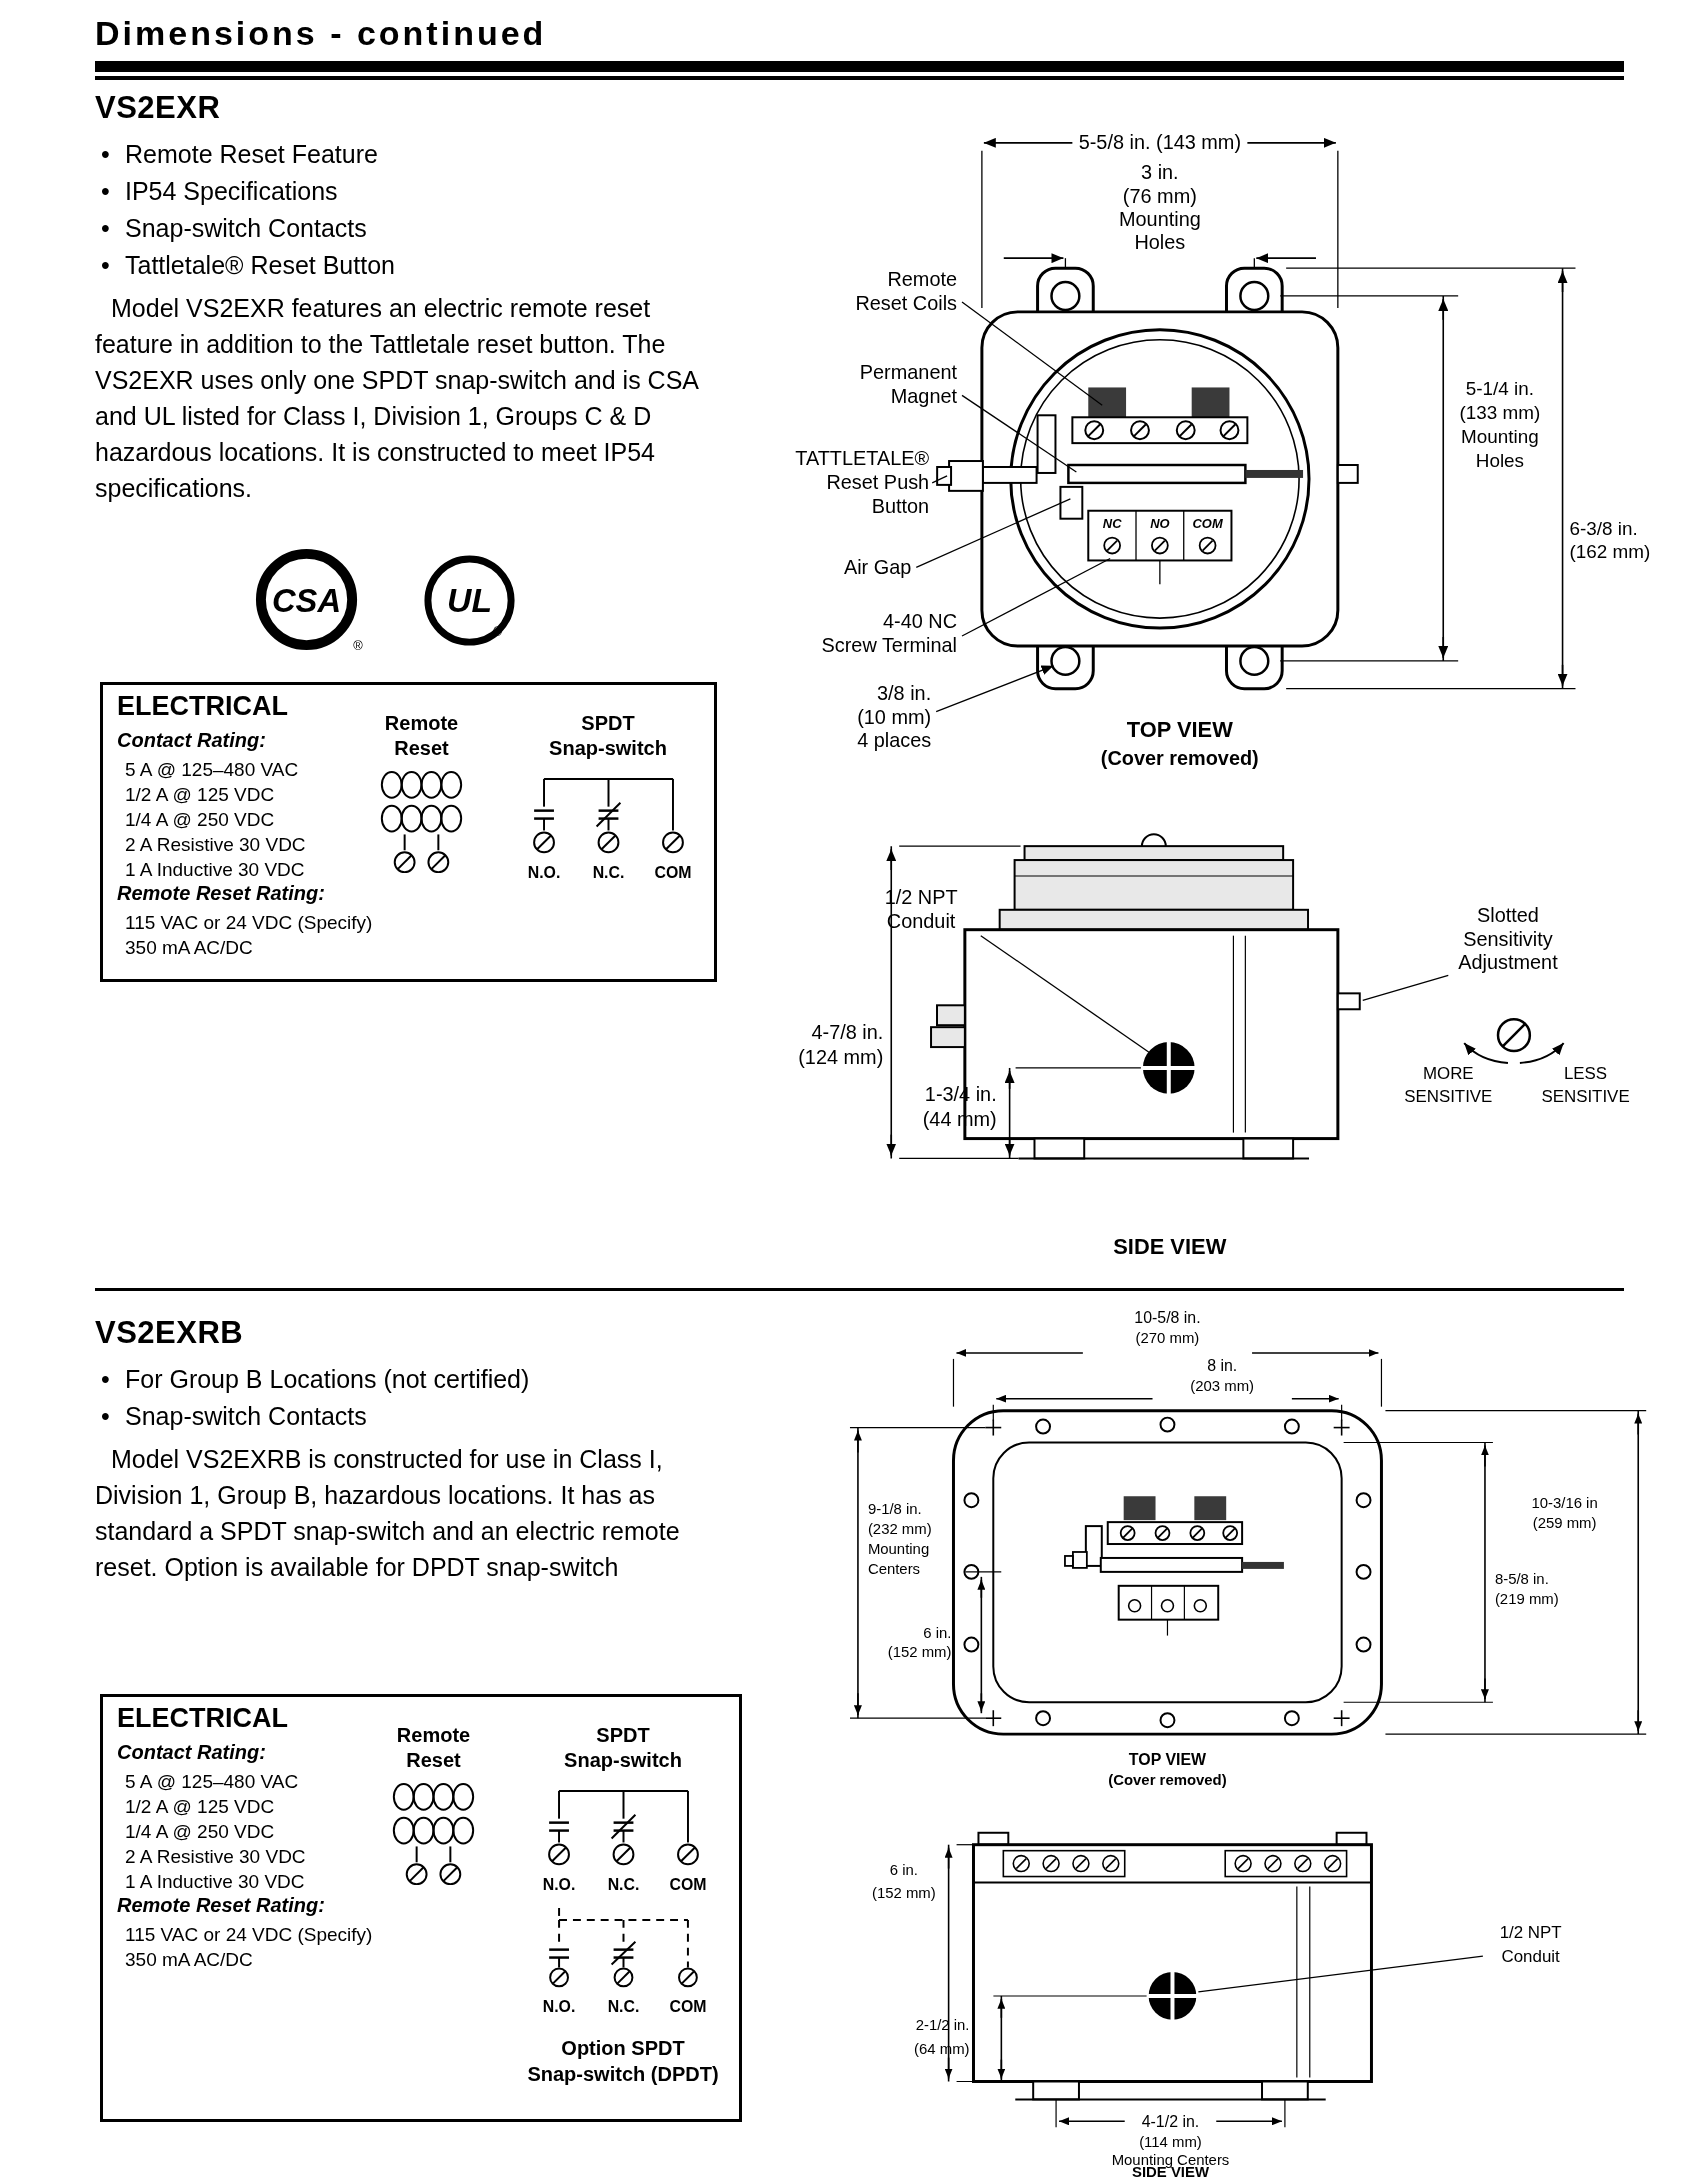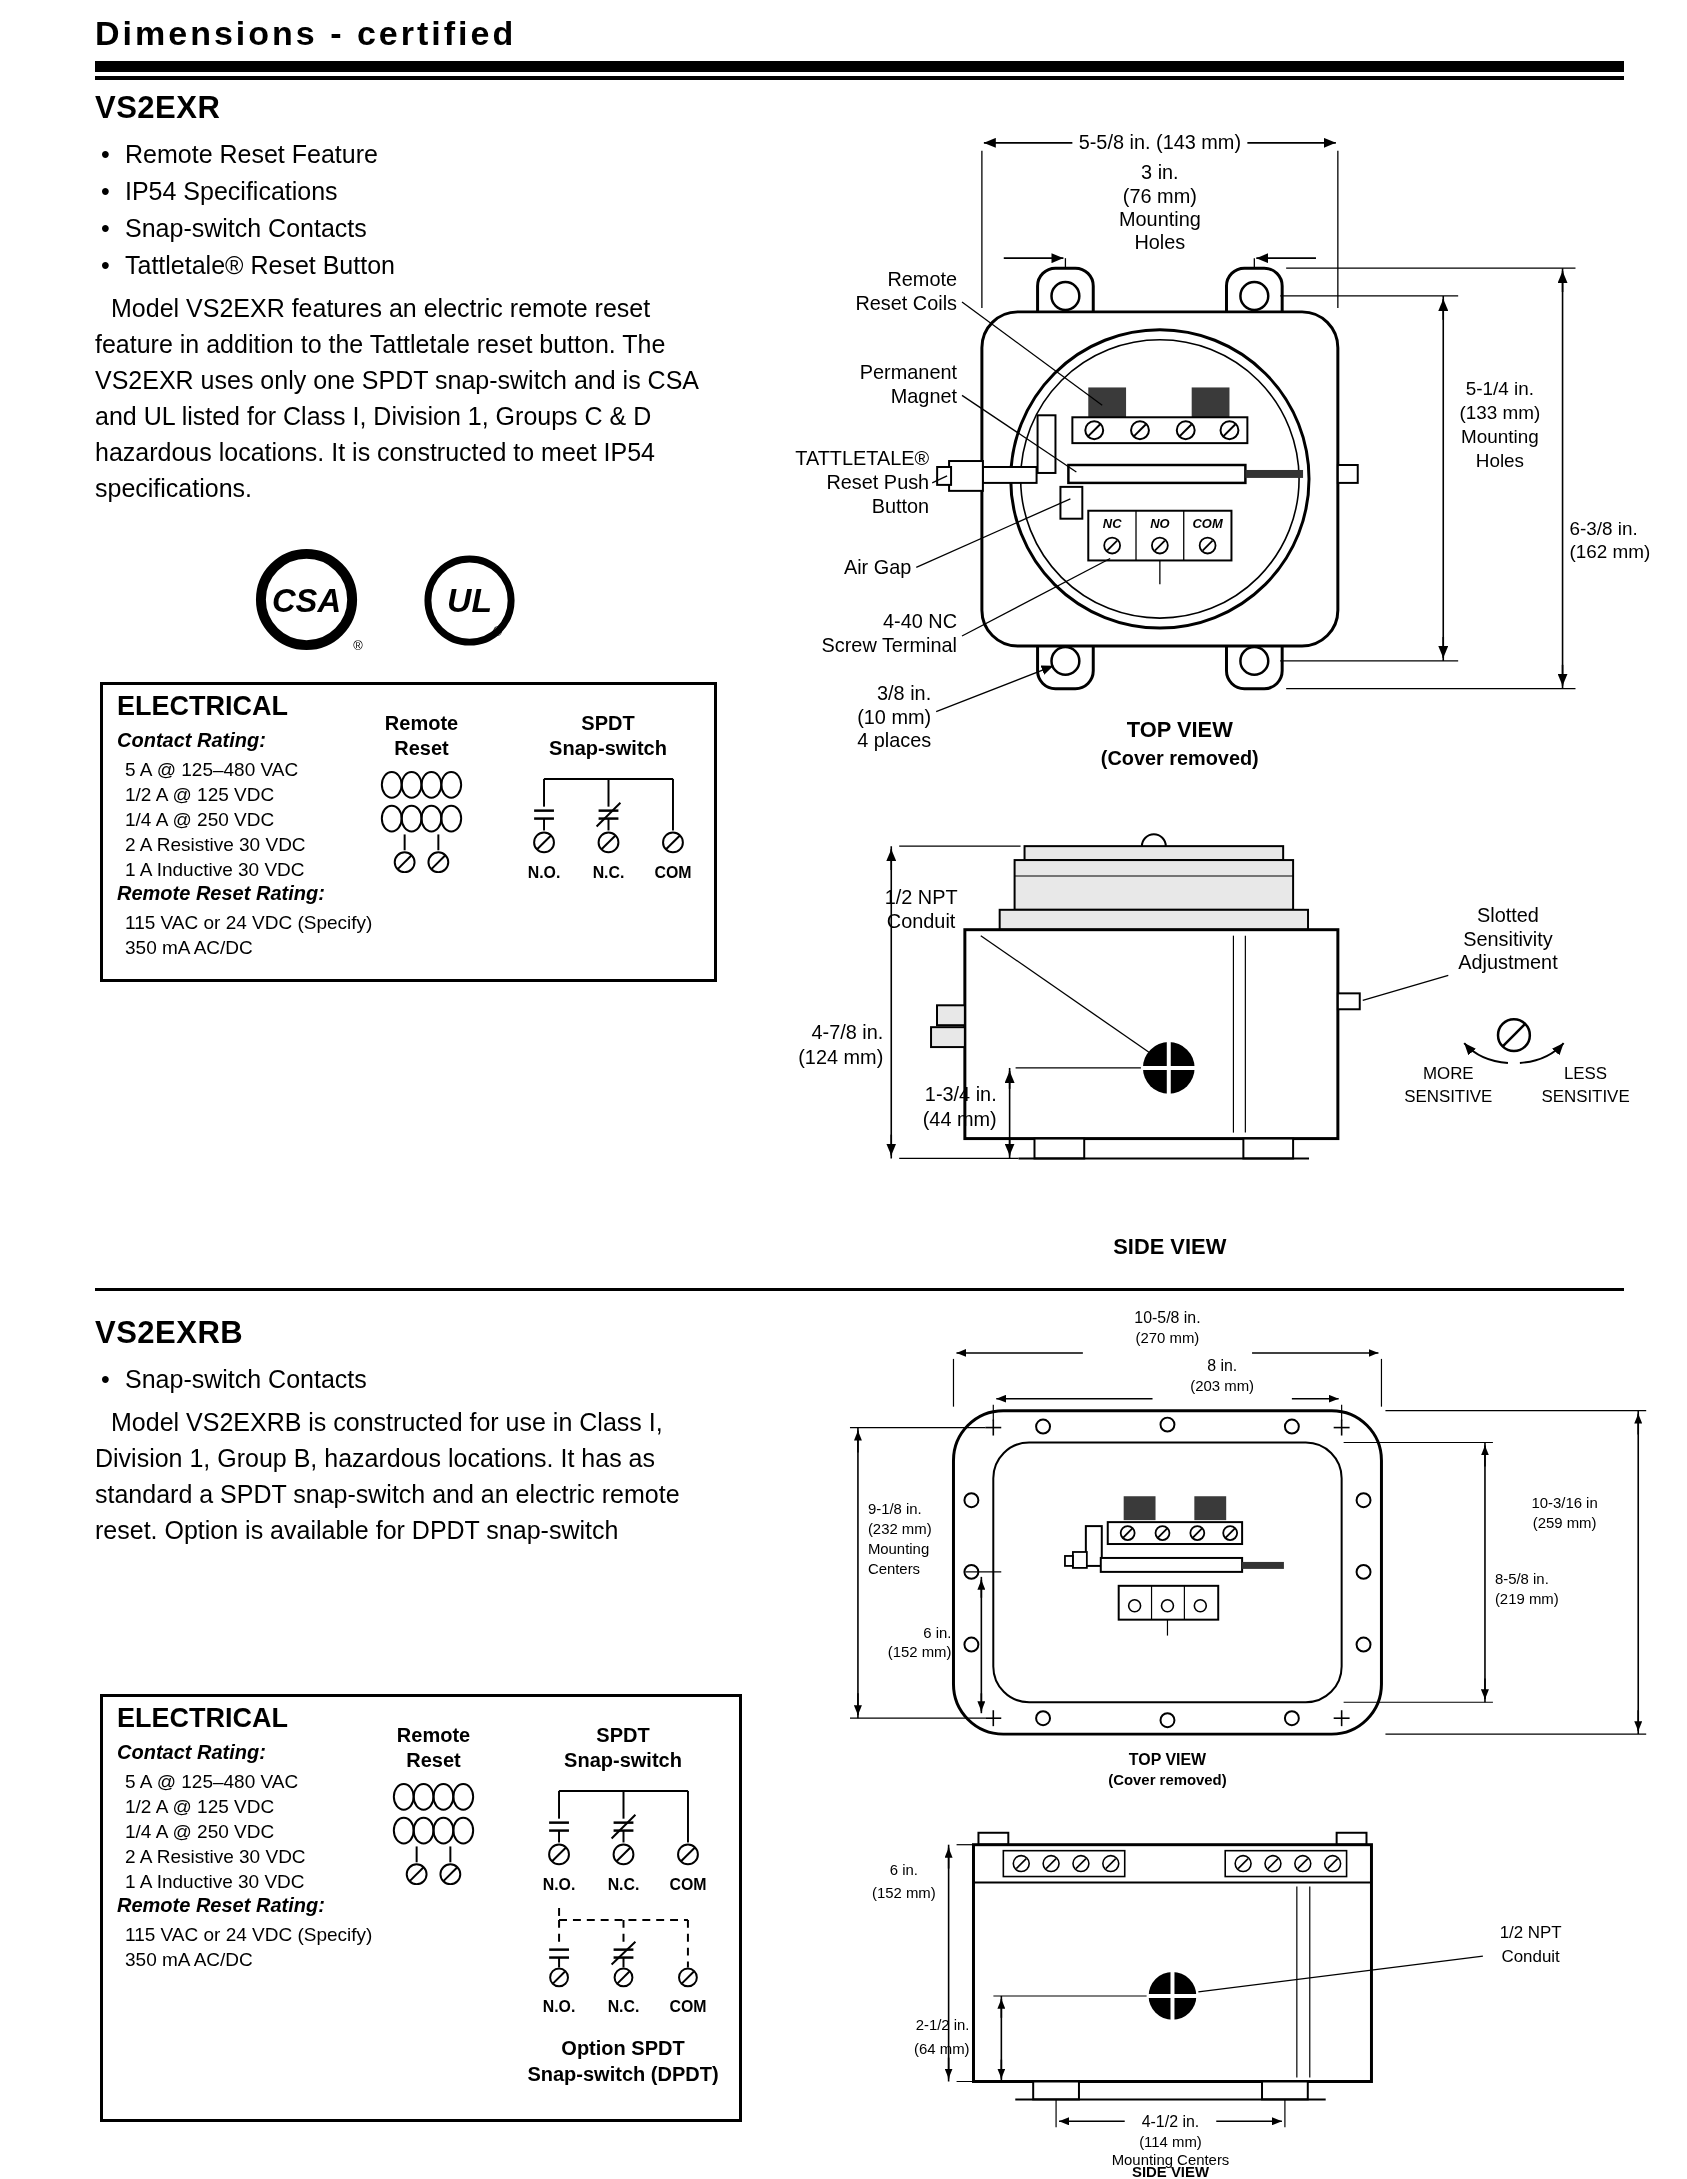--- a/index.html
+++ b/index.html
@@ -42,21 +42,21 @@
 .dk{fill:#3a3a3a}
 .gy{fill:#e8e8e8;stroke:#000;stroke-width:2}
 .abs{position:absolute}
 </style>
 </head>
 <body>
 
 <div class="page">
 
   <div class="hdr">
-    <h1>Dimensions - certified</h1>
+    <h1>Dimensions - continued</h1>
     <div class="rule"></div>
   </div>
 
   <section class="col" style="left:95px;top:90px">
     <h2 class="section-title">VS2EXR</h2>
     <ul class="bullets">
       <li>Remote Reset Feature</li>
       <li>IP54 Specifications</li>
       <li>Snap-switch Contacts</li>
       <li>Tattletale® Reset Button</li>
@@ -355,20 +355,21 @@
     </g>
 
     <text x="420" y="432" text-anchor="middle" font-size="22" font-weight="bold">SIDE VIEW</text>
   </svg>
 
   <div class="divider"></div>
 
   <section class="col" style="left:95px;top:1315px">
     <h2 class="section-title">VS2EXRB</h2>
     <ul class="bullets">
+      <li>For Group B Locations (not certified)</li>
       <li>Snap-switch Contacts</li>
     </ul>
     <p class="para">Model VS2EXRB is constructed for use in Class I, Division 1, Group B, hazardous locations. It has as standard a SPDT snap-switch and an electric remote reset. Option is available for DPDT snap-switch</p>
   </section>
 
   <div class="ebox" style="left:100px;top:1694px;width:642px;height:428px">
     <div class="etitle">ELECTRICAL</div>
     <div class="sublabel" style="left:14px;top:44px">Contact Rating:</div>
     <div class="elist" style="left:22px;top:72px">
       <div>5 A @ 125–480 VAC</div>

